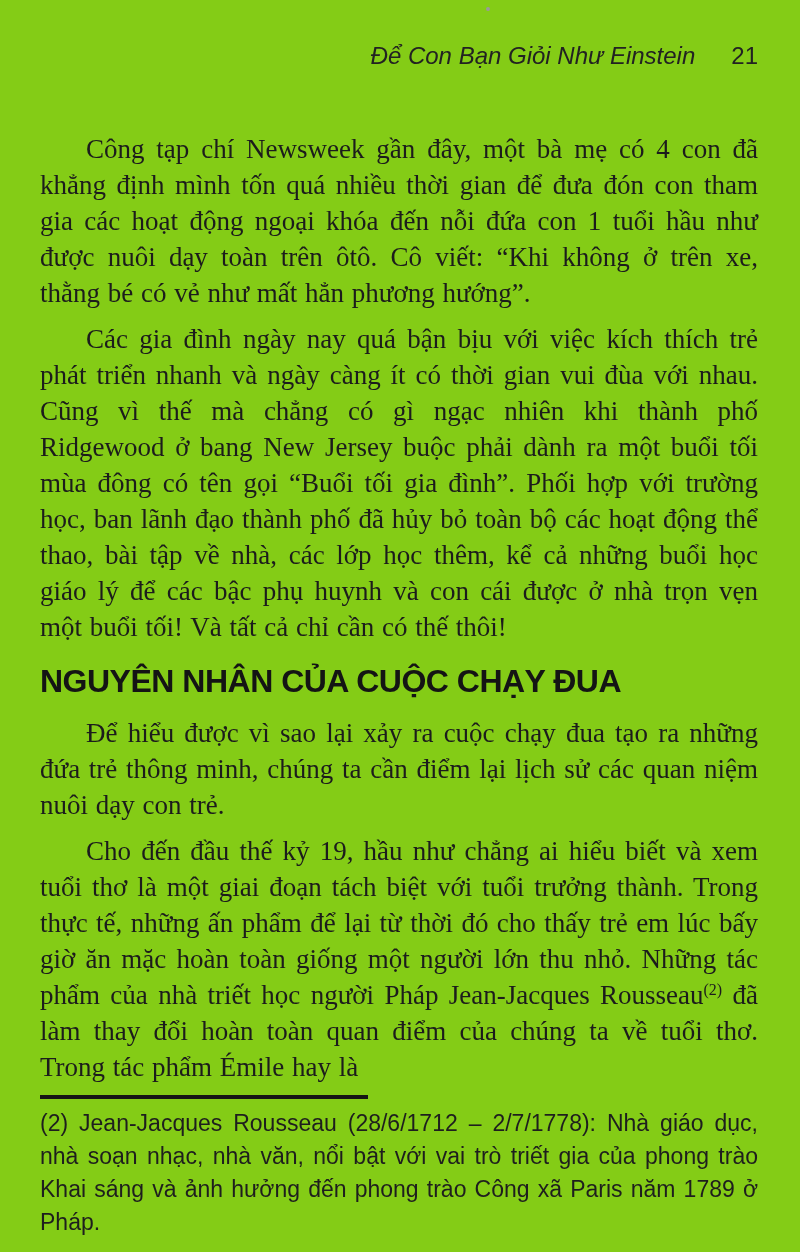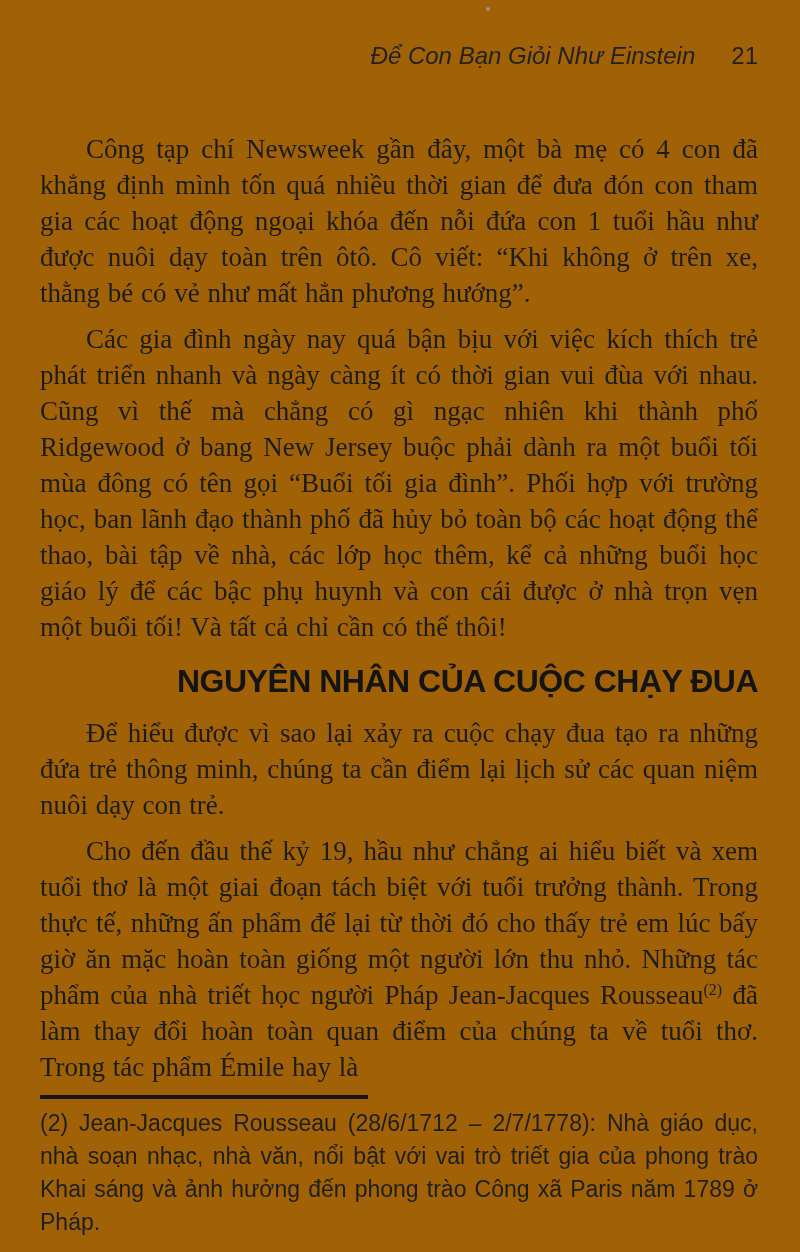--- a/index.html
+++ b/index.html
@@ -2,21 +2,21 @@
 <html><head>
 <meta charset="utf-8">
 <style>
   * { margin: 0; padding: 0; box-sizing: border-box; }
   html, body { background: #e8e8e8; }
   .page {
     position: relative;
     width: 800px;
     height: 1252px;
     margin: 0 auto;
-    background: #a16207;
+    background: #84cc16;
     color: #1c1c1c;
     padding: 22px 42px 0 40px;
     overflow: hidden;
   }
   .running-header {
     display: flex;
     justify-content: flex-end;
     align-items: baseline;
     gap: 36px;
     font-family: "Liberation Sans", sans-serif;
@@ -45,21 +45,20 @@
   }
   h2.section-heading {
     font-family: "Liberation Sans", "DejaVu Sans", sans-serif;
     font-weight: bold;
     font-size: 32px;
     line-height: 40px;
     letter-spacing: -0.5px;
     color: #141414;
     text-indent: 0;
     margin: 16px 0 14px 0;
-    text-align: right;
   }
   h2.section-heading span { display: block; }
   .footnote-rule {
     width: 328px;
     height: 4px;
     background: #151515;
     margin: 8px 0 8px 0;
   }
   .footnote {
     font-family: "Liberation Sans", "DejaVu Sans", sans-serif;

